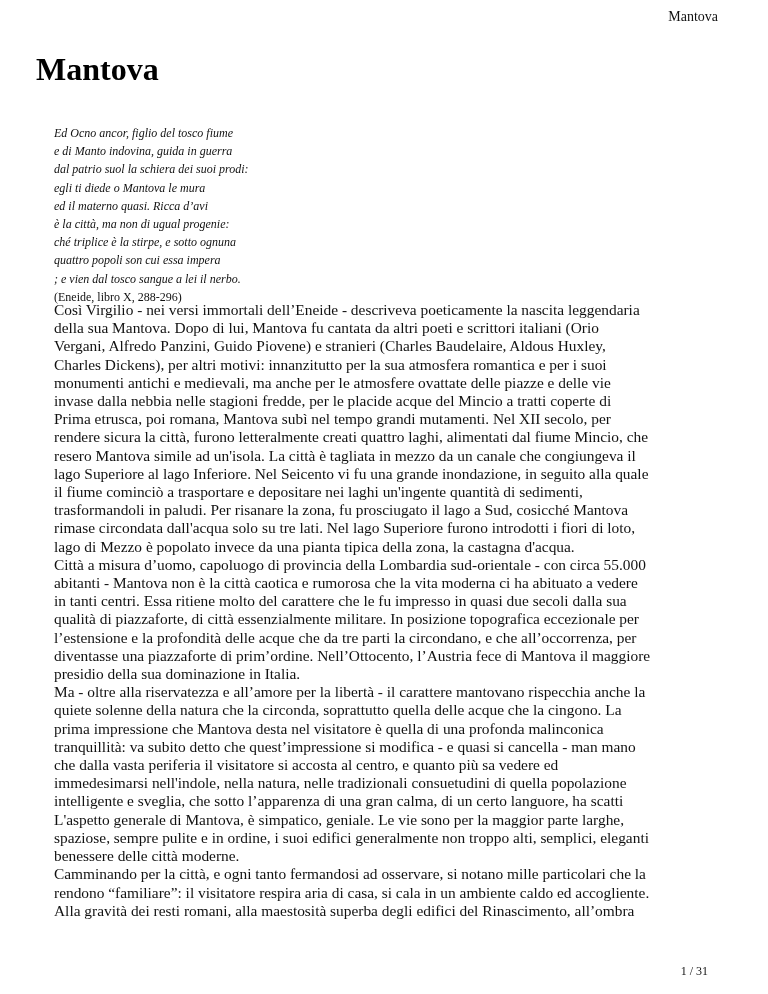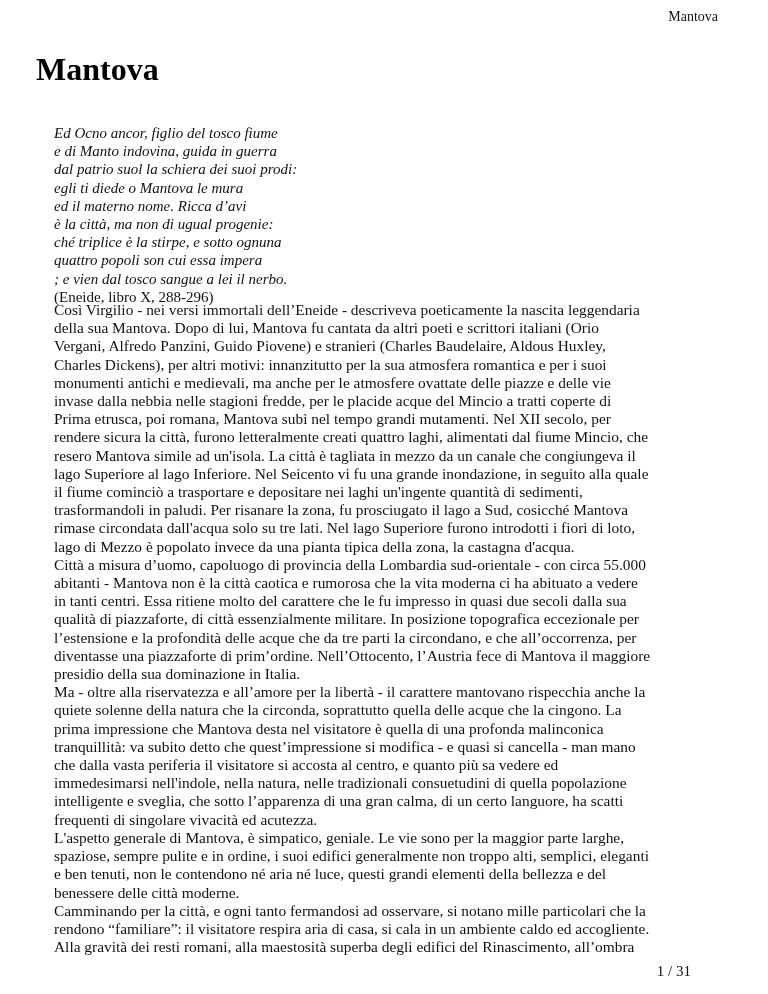--- a/index.html
+++ b/index.html
@@ -31,21 +31,21 @@
       font-size: 32px;
       line-height: 40px;
       font-weight: bold;
       color: #000;
     }
     .poem {
       position: absolute;
       left: 54px;
       top: 124px;
       width: 600px;
-      font-size: 15px;
+      font-size: 12px;
       line-height: 18.2px;
     }
     .poem .verse {
       font-style: italic;
       white-space: nowrap;
     }
     .poem .citation {
       font-style: normal;
       white-space: nowrap;
     }
@@ -57,40 +57,40 @@
       font-size: 15.4px;
       line-height: 18.2px;
     }
     .body-text .line {
       white-space: nowrap;
       display: block;
       font-family: Liberation Serif, serif;
     }
     .page-number {
       position: absolute;
-      right: 77px;
+      right: 60px;
       top: 962px;
-      font-size: 15px;
+      font-size: 12px;
       line-height: 18px;
       color: #111;
     }
   </style>
 </head>
 <body>
 
 <div class="running-header">Mantova</div>
 
 <h1 class="doc-title">Mantova</h1>
 
 <div class="poem">
   <div class="verse">Ed Ocno ancor, figlio del tosco fiume</div>
   <div class="verse">e di Manto indovina, guida in guerra</div>
   <div class="verse">dal patrio suol la schiera dei suoi prodi:</div>
   <div class="verse">egli ti diede o Mantova le mura</div>
-  <div class="verse">ed il materno nome. Ricca d’avi</div>
+  <div class="verse">ed il materno quasi. Ricca d’avi</div>
   <div class="verse">è la città, ma non di ugual progenie:</div>
   <div class="verse">ché triplice è la stirpe, e sotto ognuna</div>
   <div class="verse">quattro popoli son cui essa impera</div>
   <div class="verse">; e vien dal tosco sangue a lei il nerbo.</div>
   <div class="citation">(Eneide, libro X, 288-296)</div>
 </div>
 
 <div class="body-text" id="body-text">
     <span class="line">Così Virgilio - nei versi immortali dell’Eneide - descriveva poeticamente la nascita leggendaria</span>
     <span class="line">della sua Mantova. Dopo di lui, Mantova fu cantata da altri poeti e scrittori italiani (Orio</span>
@@ -113,23 +113,21 @@
     <span class="line">l’estensione e la profondità delle acque che da tre parti la circondano, e che all’occorrenza, per</span>
     <span class="line">diventasse una piazzaforte di prim’ordine. Nell’Ottocento, l’Austria fece di Mantova il maggiore</span>
     <span class="line">presidio della sua dominazione in Italia.</span>
     <span class="line">Ma - oltre alla riservatezza e all’amore per la libertà - il carattere mantovano rispecchia anche la</span>
     <span class="line">quiete solenne della natura che la circonda, soprattutto quella delle acque che la cingono. La</span>
     <span class="line">prima impressione che Mantova desta nel visitatore è quella di una profonda malinconica</span>
     <span class="line">tranquillità: va subito detto che quest’impressione si modifica - e quasi si cancella - man mano</span>
     <span class="line">che dalla vasta periferia il visitatore si accosta al centro, e quanto più sa vedere ed</span>
     <span class="line">immedesimarsi nell'indole, nella natura, nelle tradizionali consuetudini di quella popolazione</span>
     <span class="line">intelligente e sveglia, che sotto l’apparenza di una gran calma, di un certo languore, ha scatti</span>
-    <span class="line">frequenti di singolare vivacità ed acutezza.</span>
     <span class="line">L'aspetto generale di Mantova, è simpatico, geniale. Le vie sono per la maggior parte larghe,</span>
     <span class="line">spaziose, sempre pulite e in ordine, i suoi edifici generalmente non troppo alti, semplici, eleganti</span>
-    <span class="line">e ben tenuti, non le contendono né aria né luce, questi grandi elementi della bellezza e del</span>
     <span class="line">benessere delle città moderne.</span>
     <span class="line">Camminando per la città, e ogni tanto fermandosi ad osservare, si notano mille particolari che la</span>
     <span class="line">rendono “familiare”: il visitatore respira aria di casa, si cala in un ambiente caldo ed accogliente.</span>
     <span class="line">Alla gravità dei resti romani, alla maestosità superba degli edifici del Rinascimento, all’ombra</span>
   </div>
 
 <div class="page-number">1 / 31</div>
 
 </body></html>

